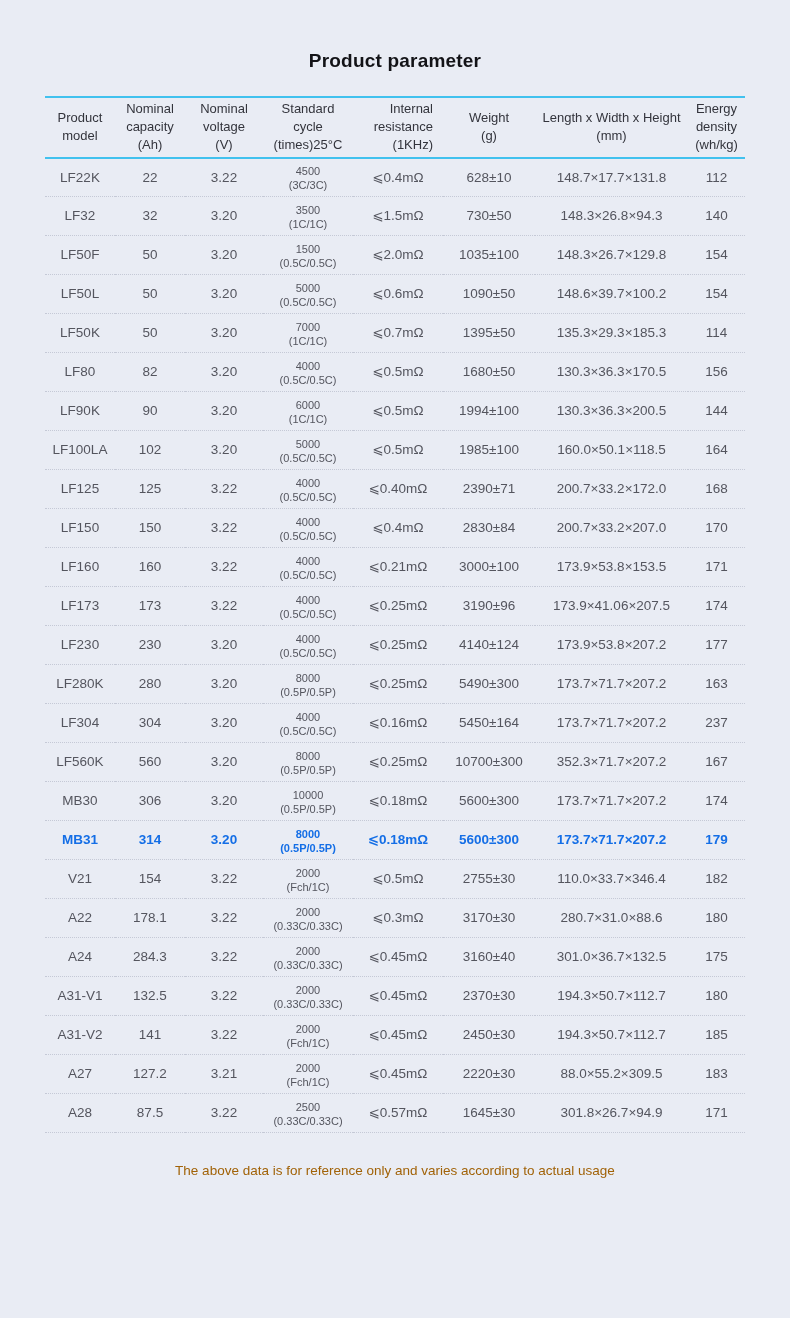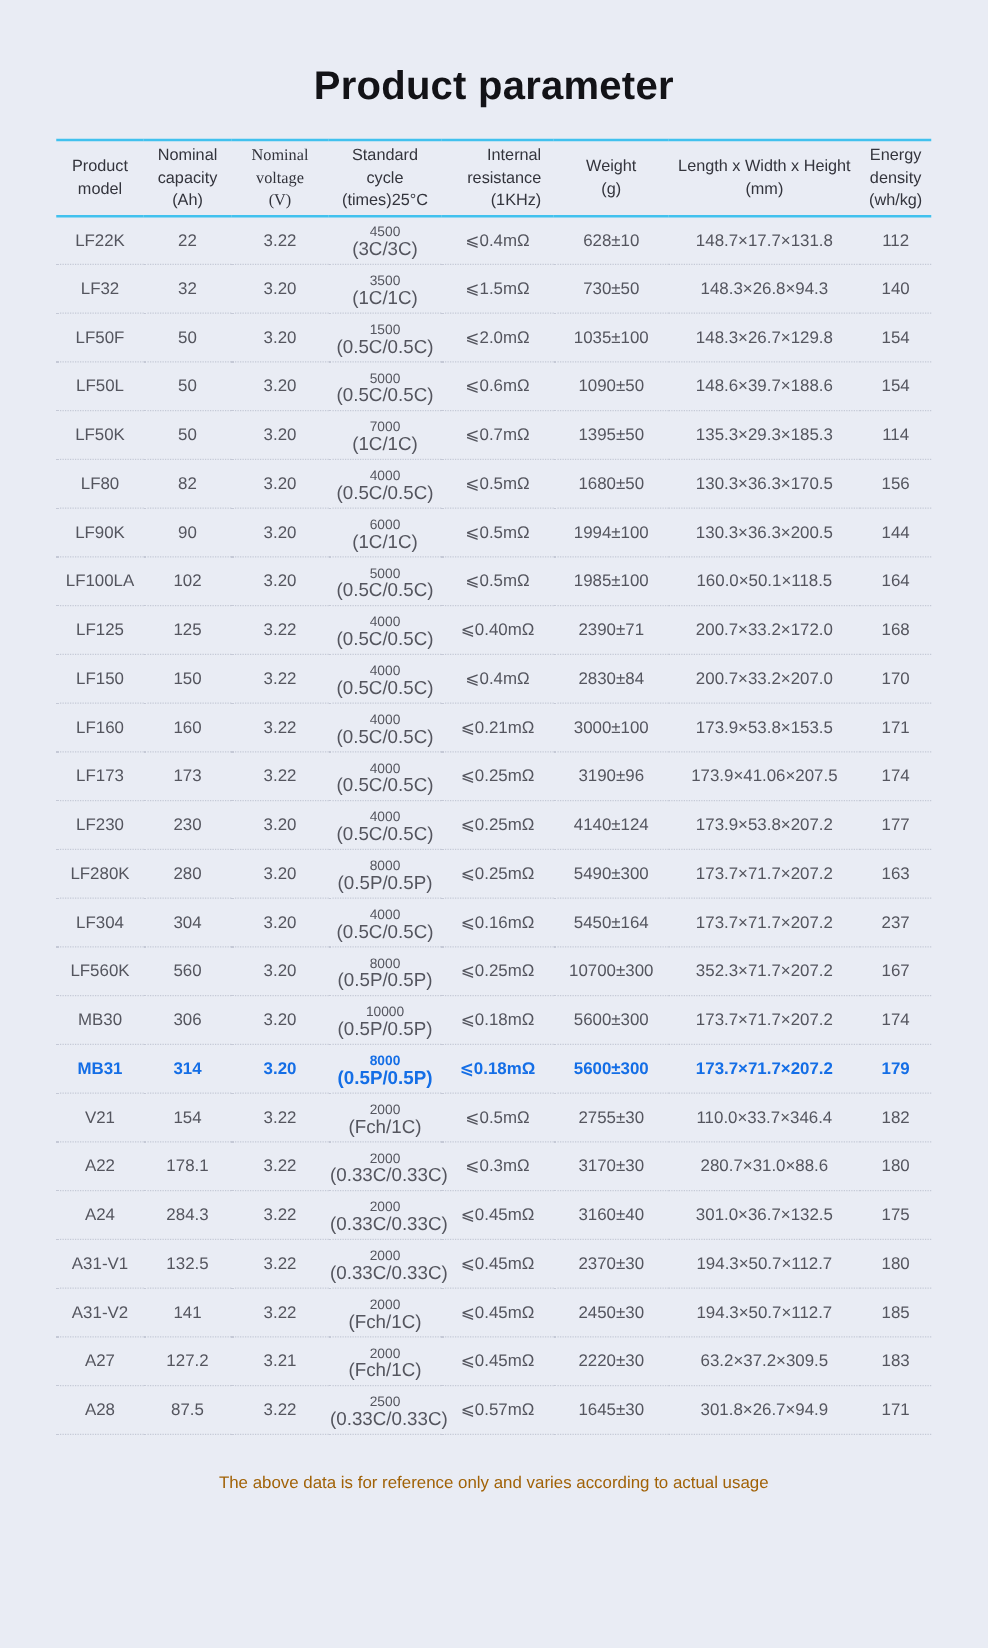--- a/index.html
+++ b/index.html
@@ -12,21 +12,21 @@
     -webkit-font-smoothing: antialiased;
   }
   .page {
     width: 790px;
     height: 1318px;
     overflow: hidden;
   }
   .page-title {
     margin: 50px 0 0 0;
     text-align: center;
-    font-size: 32px;
+    font-size: 19px;
     font-weight: bold;
     color: #131317;
     letter-spacing: 0.2px;
   }
   table.spec-table {
     width: 700px;
     margin: 24px auto 0 auto;
     border-collapse: collapse;
     table-layout: fixed;
   }
@@ -38,39 +38,39 @@
     text-align: center;
     font-weight: normal;
     font-size: 13px;
     line-height: 1.4;
     color: #33343c;
     padding: 2px 0;
   }
   thead th .hlabel { display: inline-block; }
   th.c0 .hlabel { max-width: 54px; }
   th.c1 .hlabel { max-width: 58px; }
-  th.c2 .hlabel { max-width: 54px; font-family: Liberation Serif, serif; }
+  th.c2 .hlabel { max-width: 54px; }
   th.c3 .hlabel { max-width: 82px; }
   th.c4 .hlabel { max-width: 70px; text-align: right; }
   th.c5 .hlabel { max-width: 48px; }
   th.c6 .hlabel { max-width: 152px; }
   th.c7 .hlabel { max-width: 52px; }
   tbody td {
     height: 39px;
     text-align: center;
     vertical-align: middle;
     font-size: 13.5px;
     color: #54555e;
     border-bottom: 1px dotted #c5c9d6;
     padding: 0 1px;
     line-height: 1.15;
     white-space: nowrap;
   }
   tbody td .cycle-main { display: block; font-size: 11px; line-height: 15px; }
-  tbody td .cycle-sub  { display: block; font-size: 15px; line-height: 12px; }
+  tbody td .cycle-sub  { display: block; font-size: 11px; line-height: 12px; }
   tr.highlight td,
   tr.highlight td span {
     color: #146ee6;
     font-weight: bold;
   }
   .footnote {
     margin: 30px 0 0 0;
     text-align: center;
     font-size: 13.5px;
     color: #a16207;
@@ -152,21 +152,21 @@
   <tr>
     <td>LF50L</td>
     <td>50</td>
     <td>3.20</td>
     <td>
       <span class="cycle-main">5000</span>
       <span class="cycle-sub">(0.5C/0.5C)</span>
     </td>
     <td>⩽0.6mΩ</td>
     <td>1090±50</td>
-    <td>148.6×39.7×188.6</td>
+    <td>148.6×39.7×100.2</td>
     <td>154</td>
   </tr>
 
   <tr>
     <td>LF50K</td>
     <td>50</td>
     <td>3.20</td>
     <td>
       <span class="cycle-main">7000</span>
       <span class="cycle-sub">(1C/1C)</span>
@@ -434,21 +434,21 @@
   <tr>
     <td>A27</td>
     <td>127.2</td>
     <td>3.21</td>
     <td>
       <span class="cycle-main">2000</span>
       <span class="cycle-sub">(Fch/1C)</span>
     </td>
     <td>⩽0.45mΩ</td>
     <td>2220±30</td>
-    <td>63.2×37.2×309.5</td>
+    <td>88.0×55.2×309.5</td>
     <td>183</td>
   </tr>
 
   <tr>
     <td>A28</td>
     <td>87.5</td>
     <td>3.22</td>
     <td>
       <span class="cycle-main">2500</span>
       <span class="cycle-sub">(0.33C/0.33C)</span>

